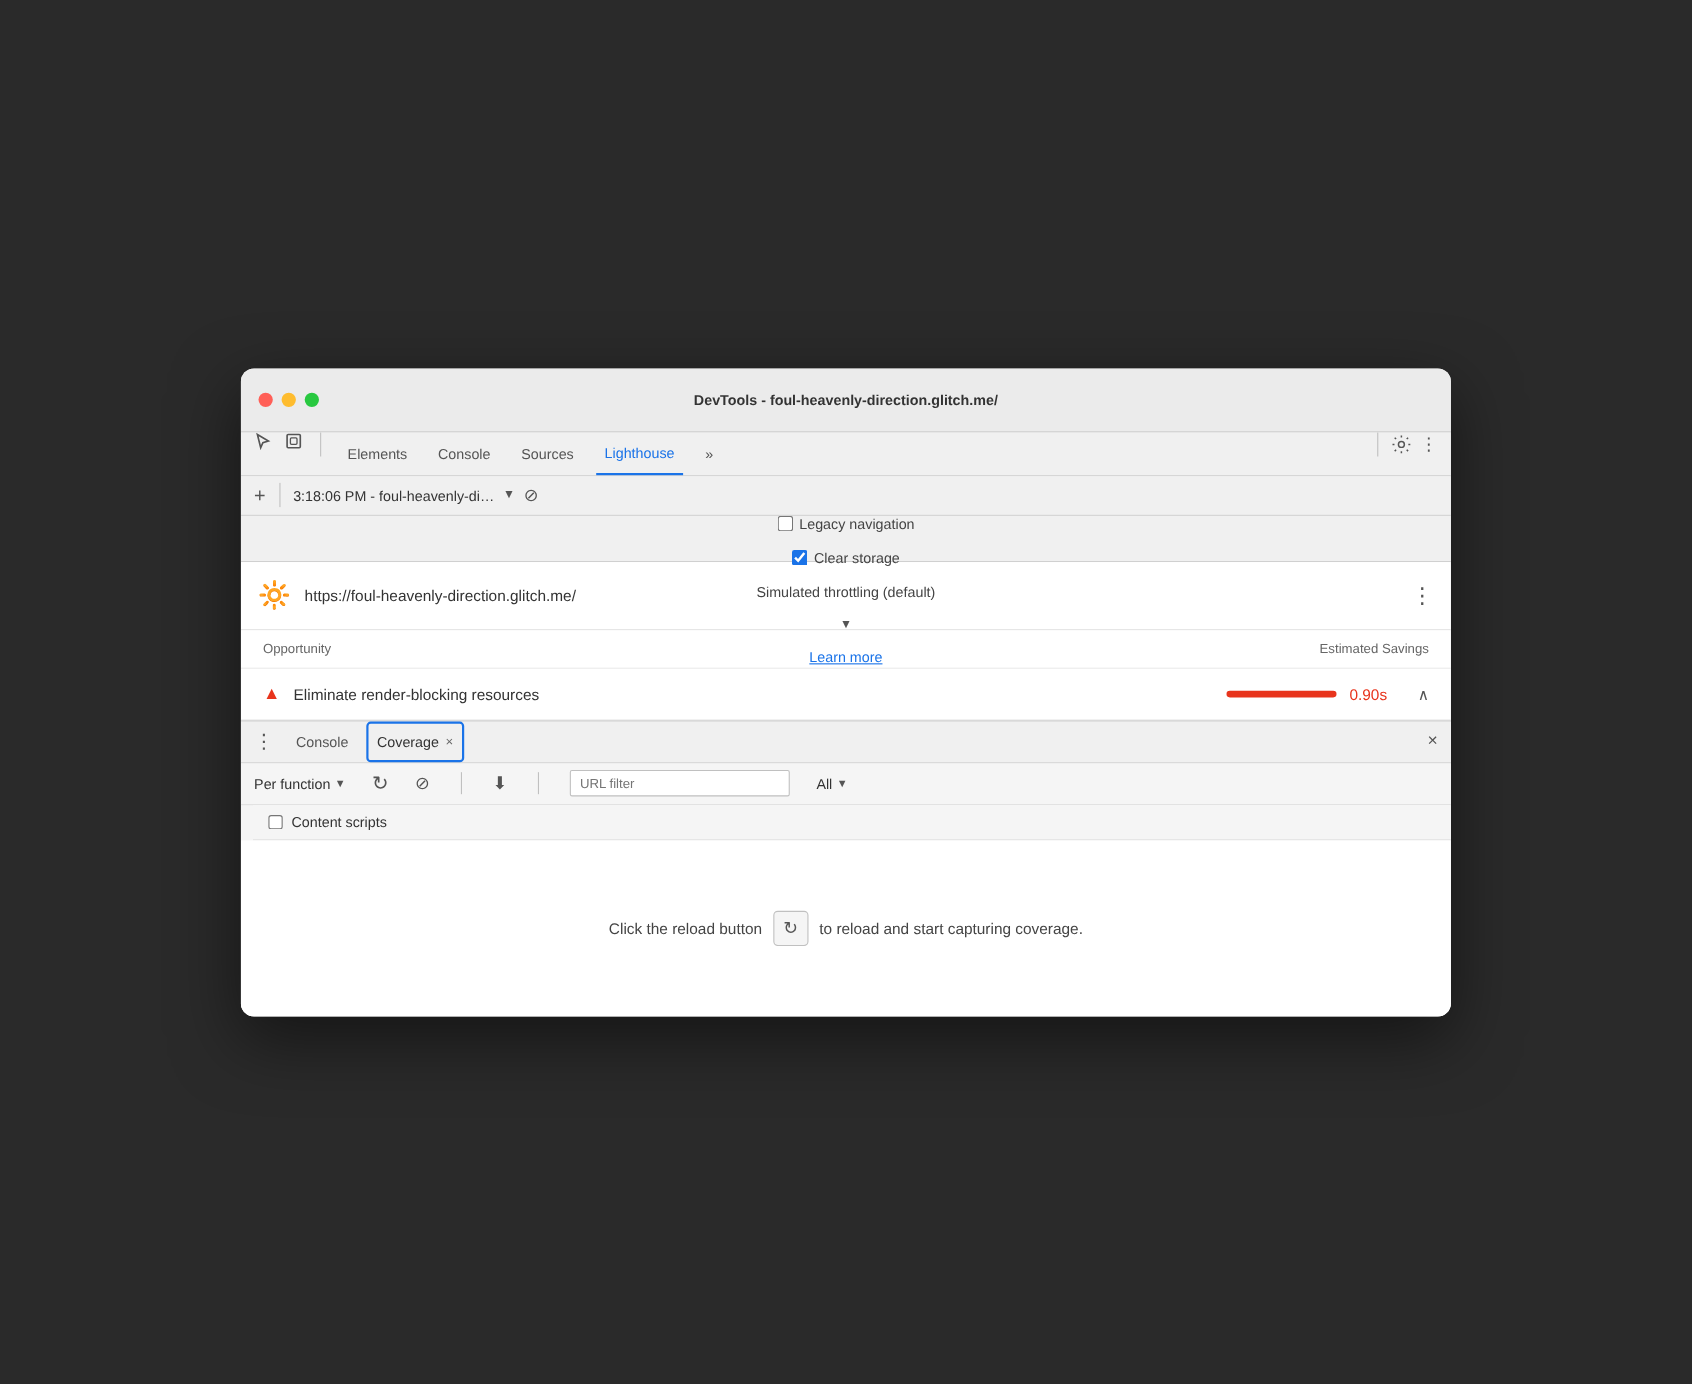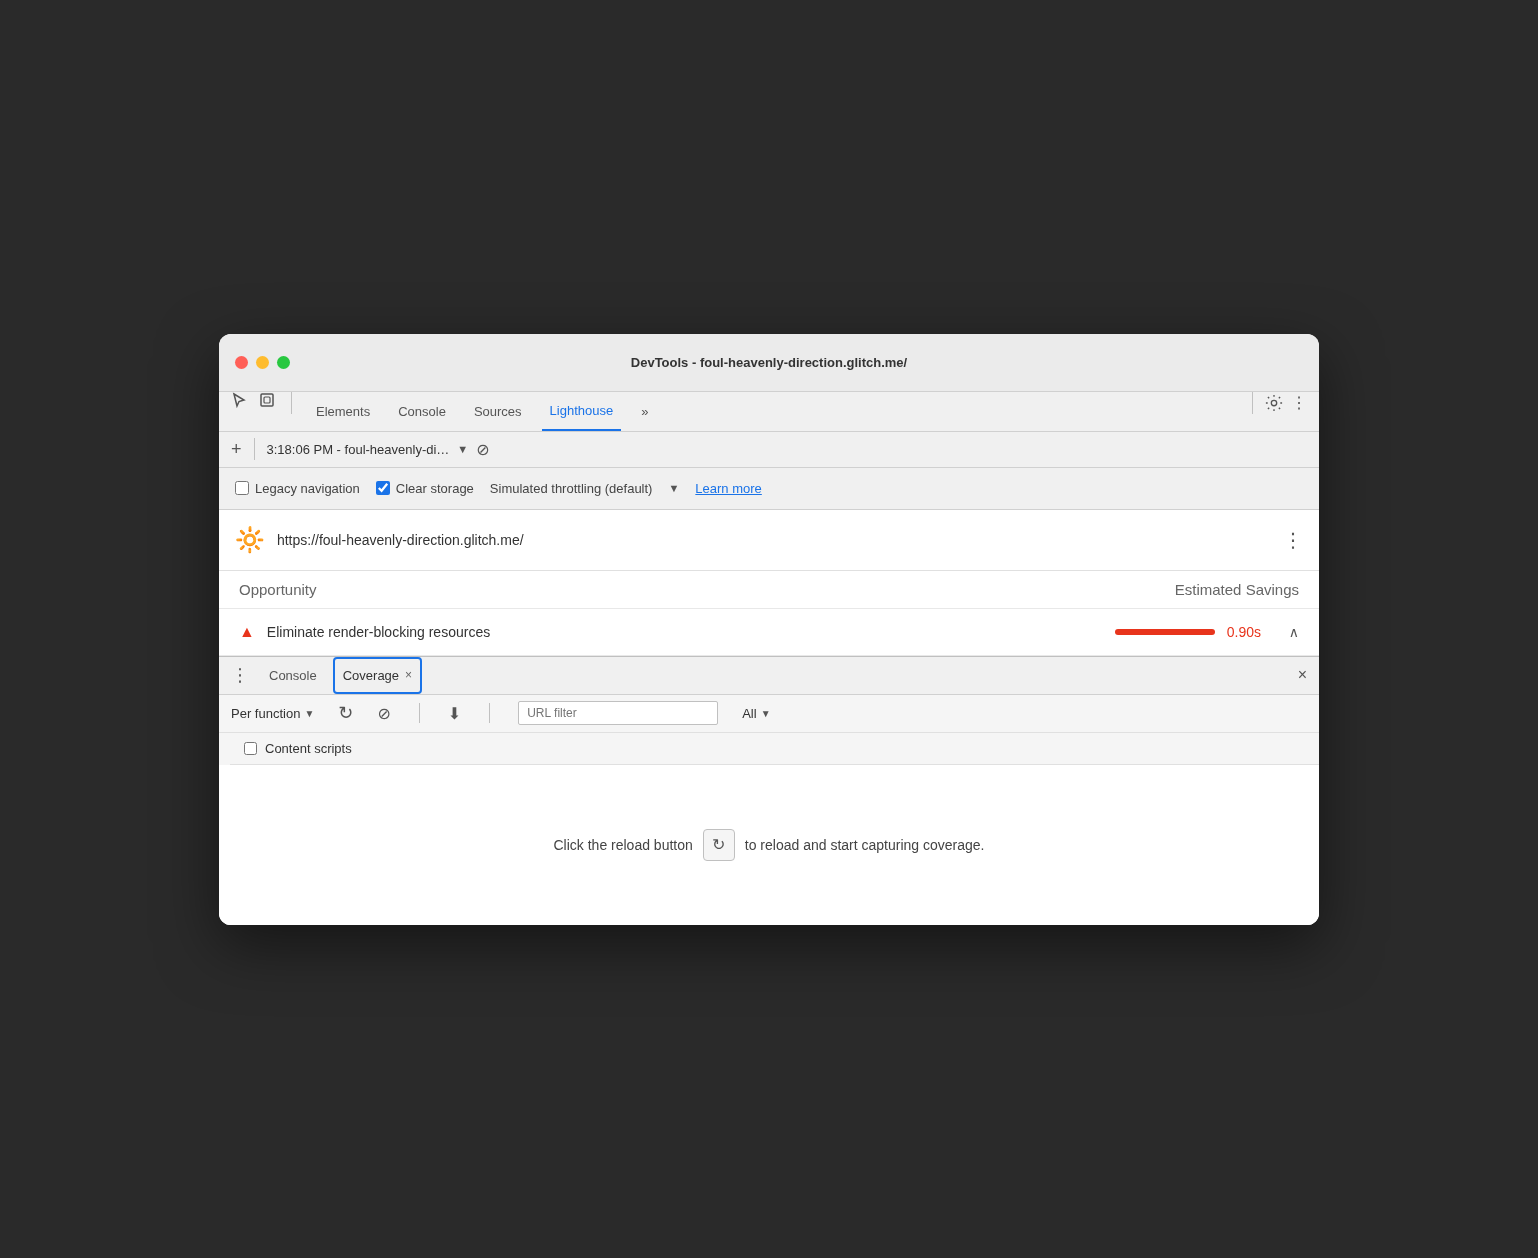--- a/index.html
+++ b/index.html
@@ -99,20 +99,21 @@
     .options-row {
       background: #f0f0f0;
       border-bottom: 1px solid #d0d0d0;
       height: 42px;
       display: flex;
       align-items: center;
       padding: 0 16px;
       gap: 16px;
       font-size: 13px;
       color: #444;
+      flex-direction: column;
     }
     .checkbox-label {
       display: flex;
       align-items: center;
       gap: 6px;
       cursor: pointer;
     }
     .checkbox-label input[type="checkbox"] {
       width: 14px;
       height: 14px;
@@ -157,21 +158,21 @@
     .more-icon {
       font-size: 20px;
       color: #555;
       cursor: pointer;
     }
     .opportunity-header {
       background: #fff;
       padding: 10px 20px;
       display: flex;
       justify-content: space-between;
-      font-size: 15px;
+      font-size: 12px;
       color: #666;
       border-bottom: 1px solid #e8e8e8;
     }
     .audit-row {
       background: #fff;
       padding: 14px 20px;
       display: flex;
       align-items: center;
       gap: 12px;
       border-bottom: 1px solid #e8e8e8;

